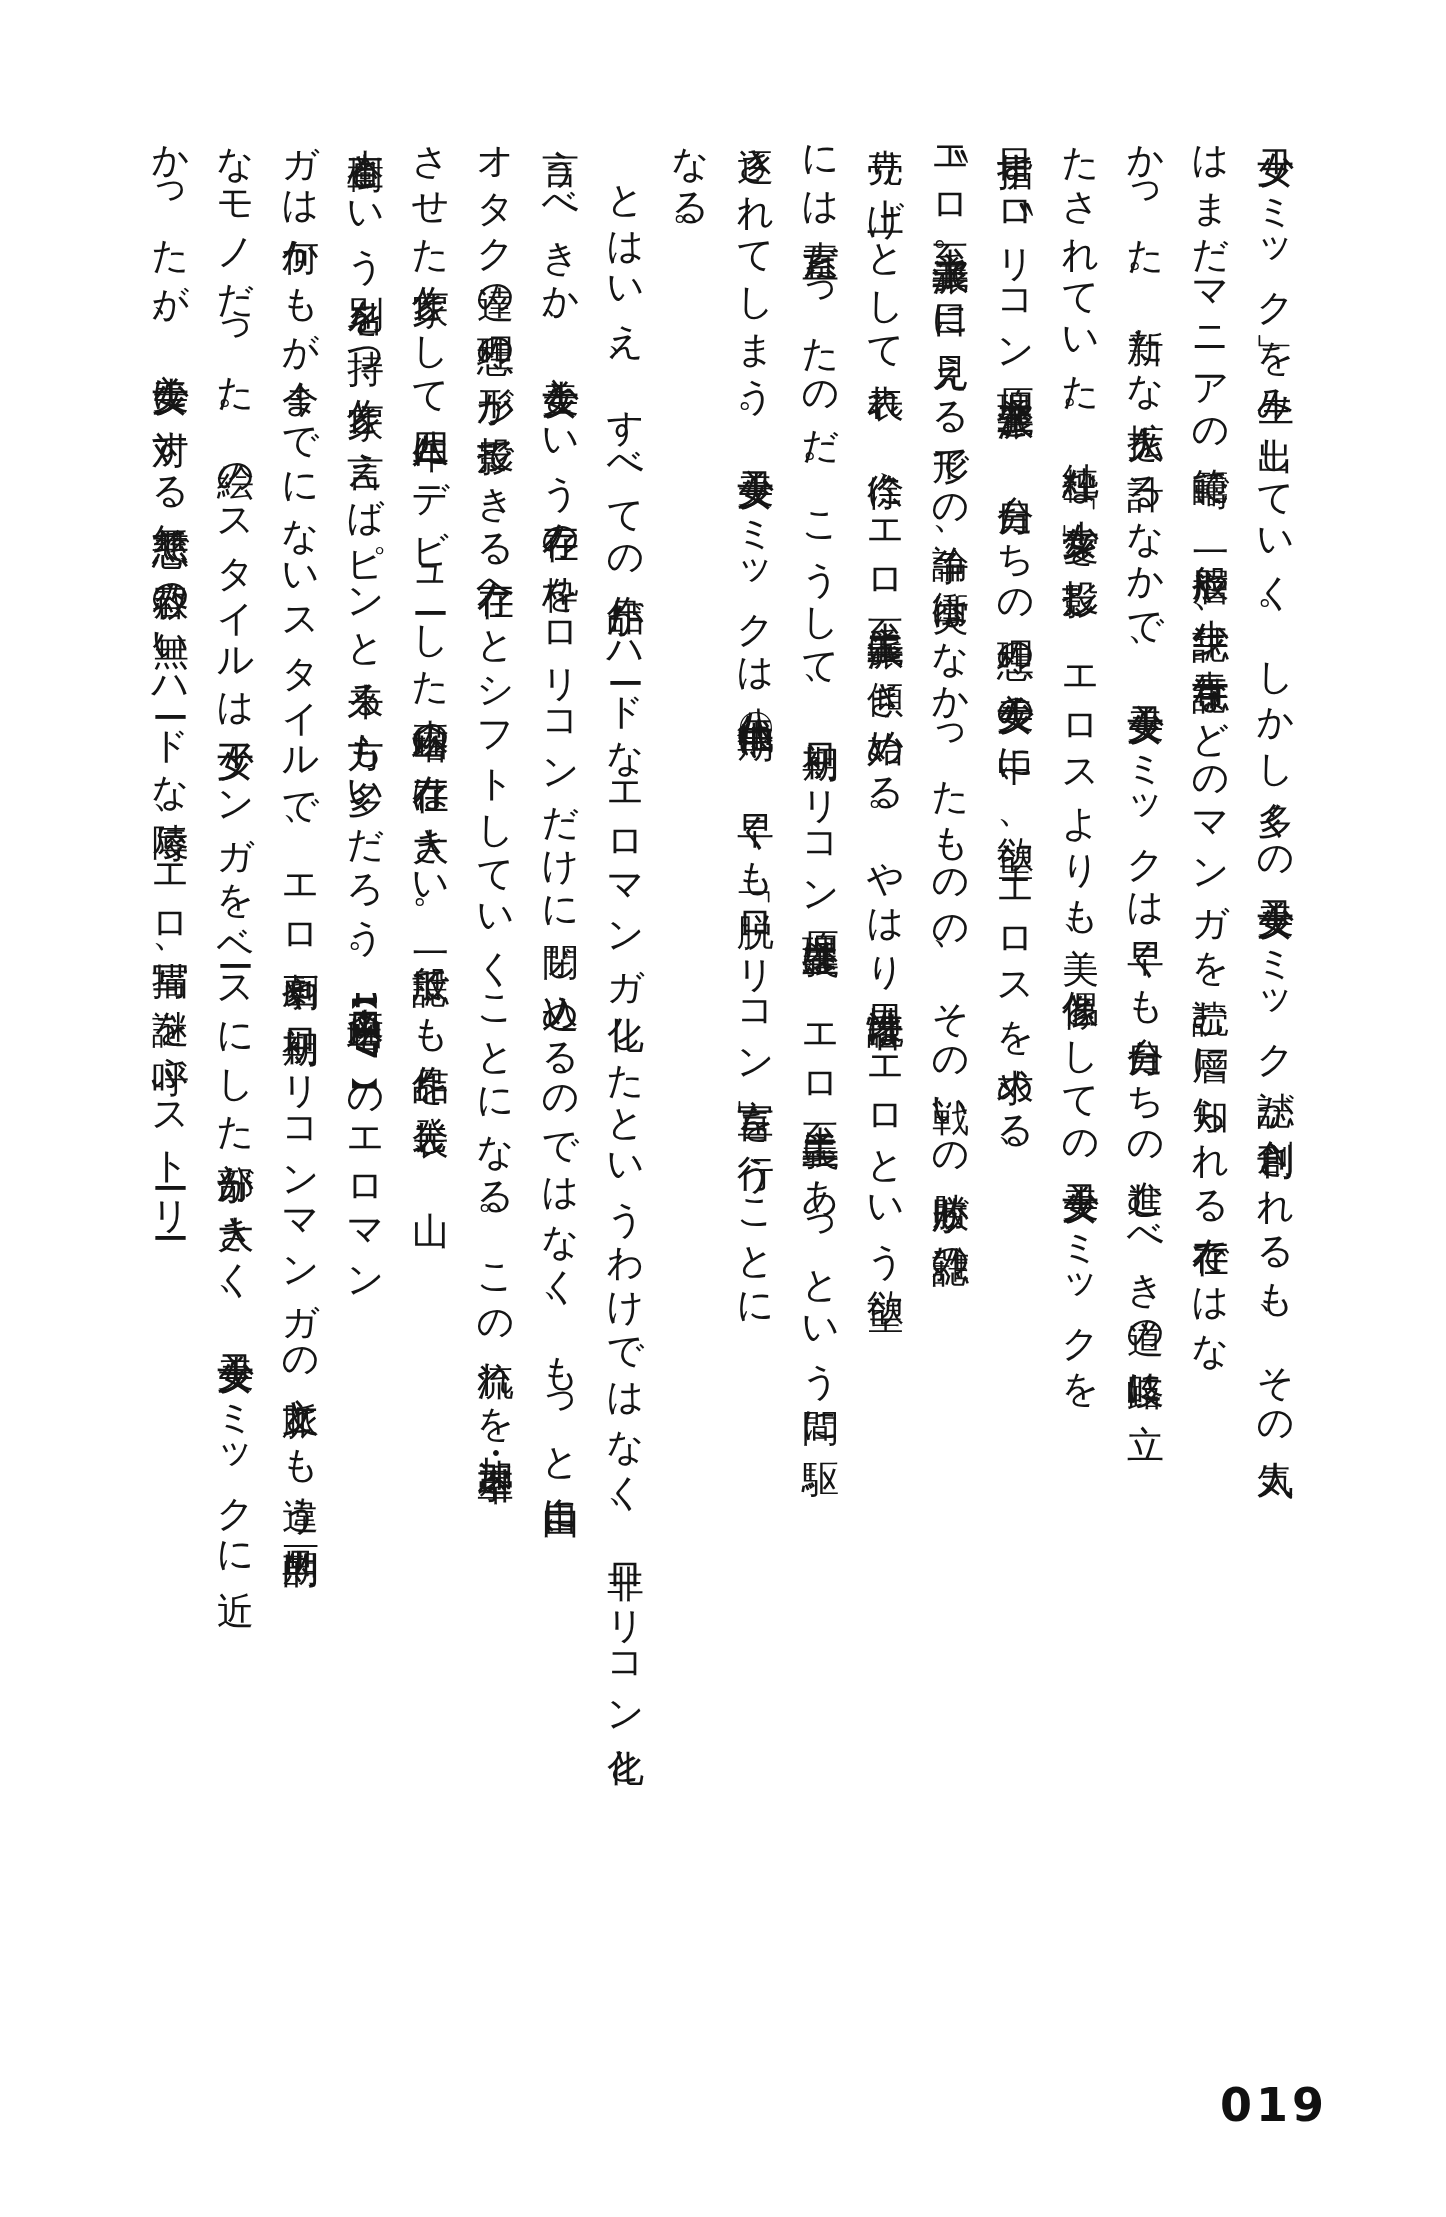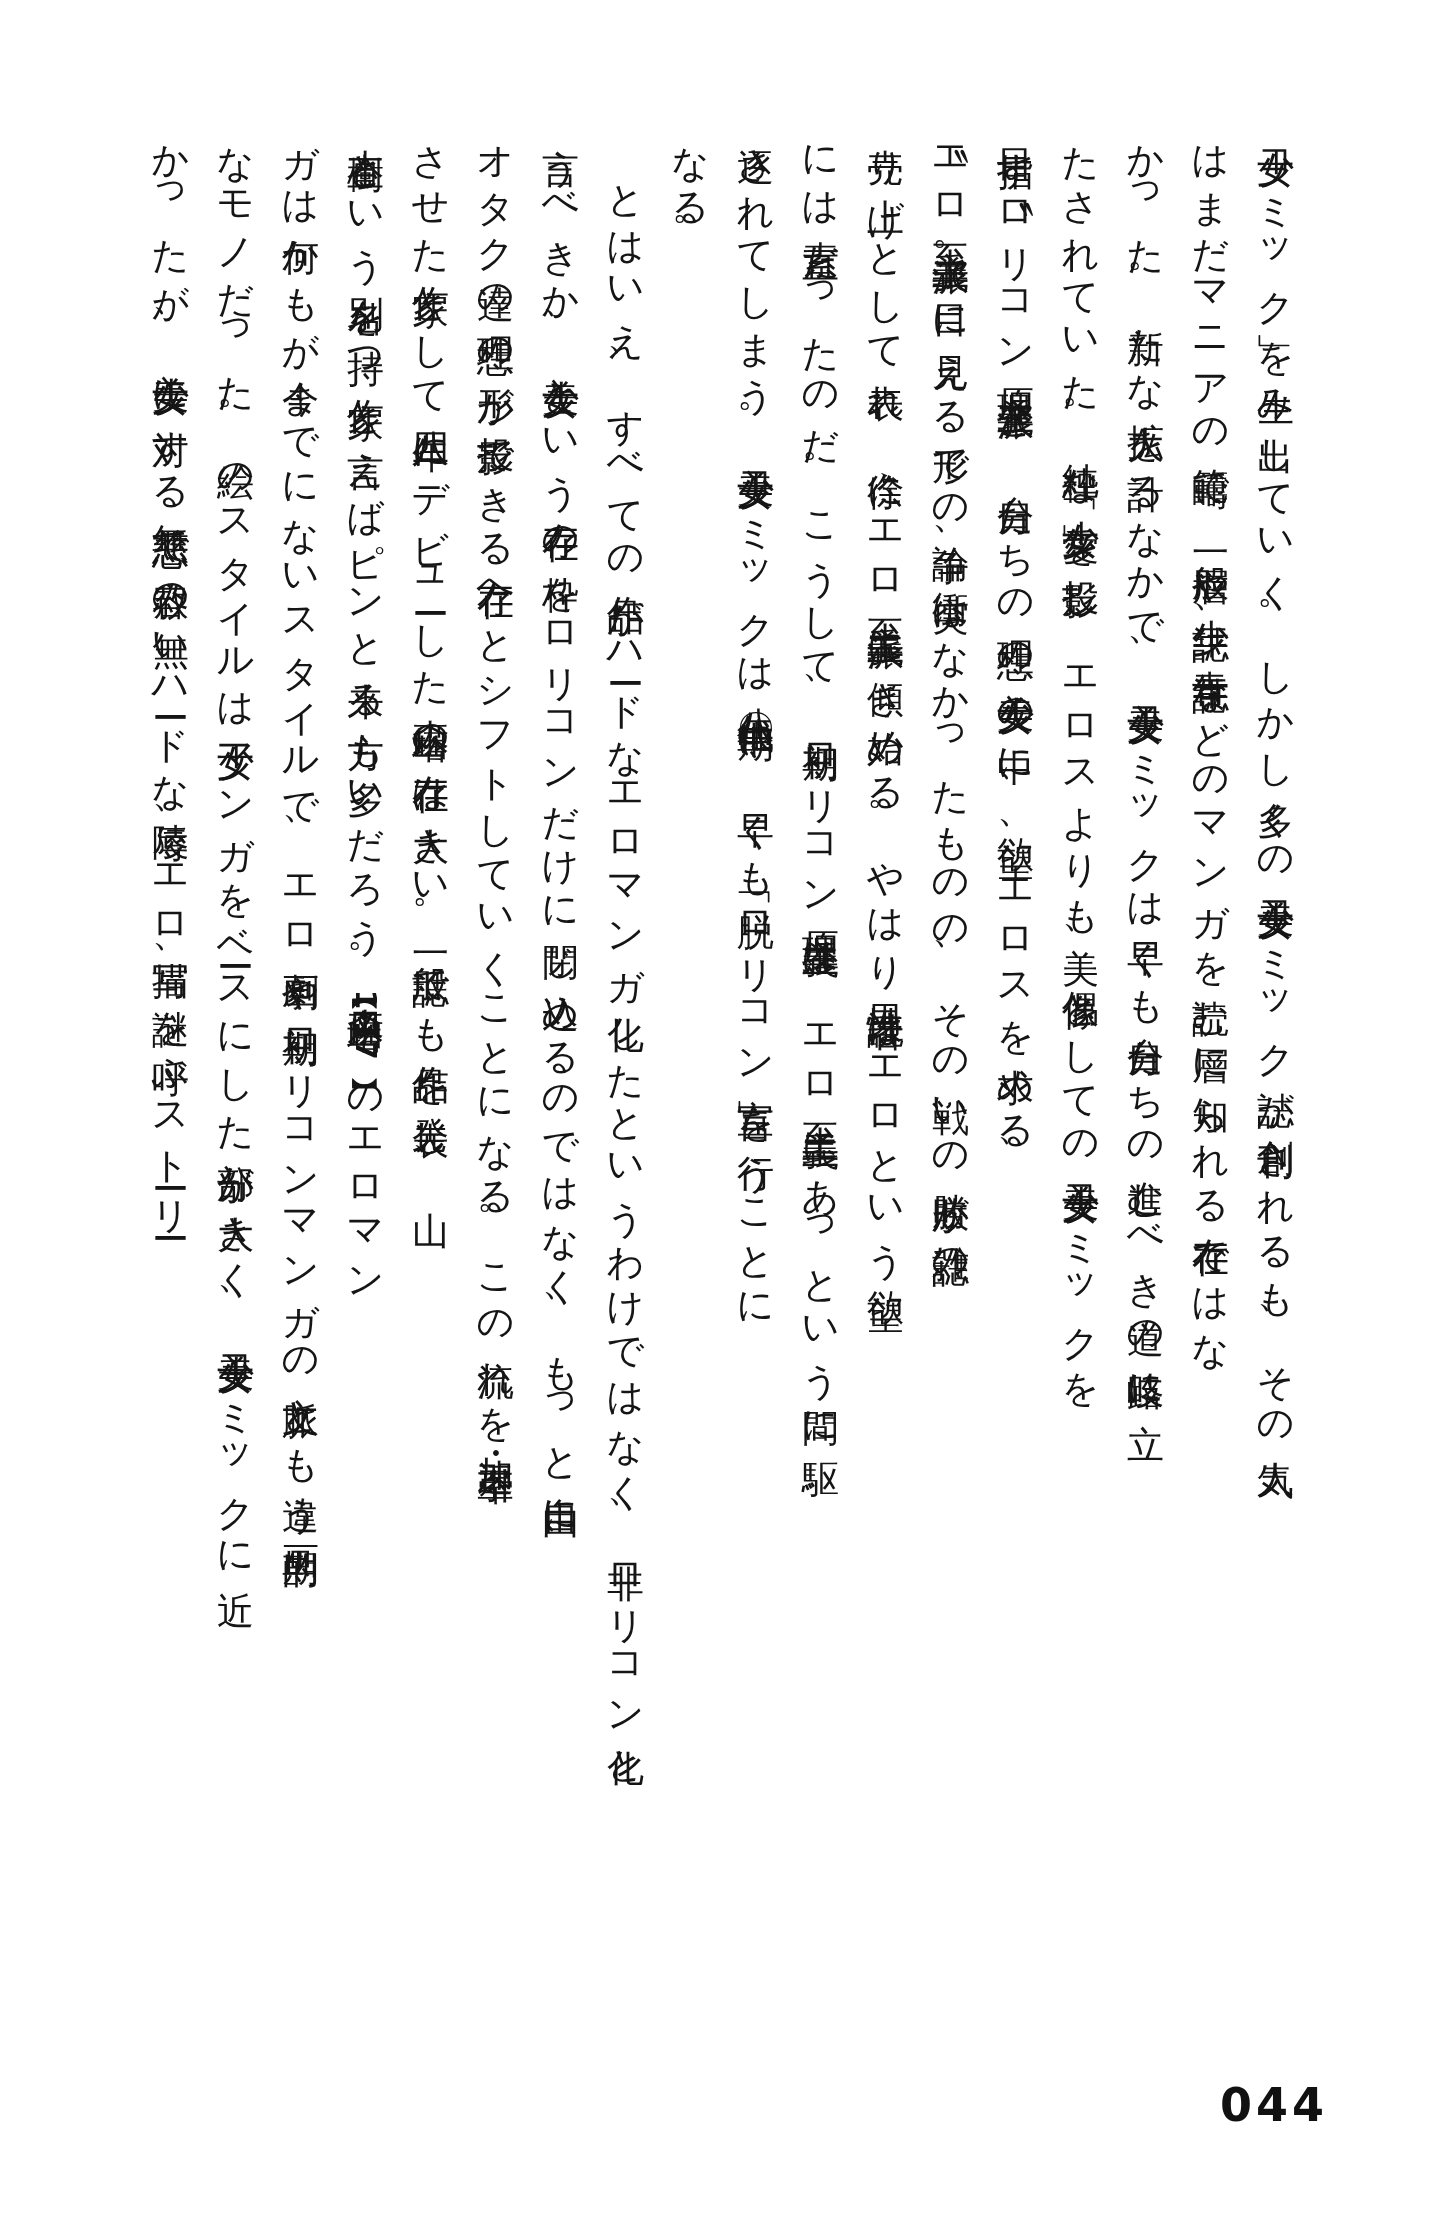--- a/index.html
+++ b/index.html
@@ -72,14 +72,14 @@
       <p class="tcol">なる。</p>
       <p class="tcol">　とはいえ、すべての作品がハードなエロマンガ化したというわけではなく、非ロリコン化と</p>
       <p class="tcol">言うべきか、美少女という存在の枠をロリコンだけに閉じ込めるのではなく、もっと自由に、</p>
       <p class="tcol">オタク達の理想の形が投影できる存在へとシフトしていくことになる。この流れを加速・牽引</p>
       <p class="tcol">させた作家として八四年にデビューした森山塔の存在は大きい。一般誌でも作品を発表し、山</p>
       <p class="tcol">本直樹という別名を持つ作家と言えばピンと来る方も多いだろう。森山塔<span class="figure-ref">【図1-17】</span>のエロマン</p>
       <p class="tcol">ガは何かもが今までにないスタイルで、エロ劇画や初期ロリコンマンガの文脈とも違う画期的</p>
       <p class="tcol">なモノだった。絵のスタイルは少女マンガをベースにした部分が大きく、美少女コミックに近</p>
       <p class="tcol">かったが、美少女に対する無慈悲で容赦の無いハードな陵辱、エロ描写、謎を呼ぶストーリー</p>
     </div>
-  <div class="page-number">044</div>
+  <div class="page-number">019</div>
 </div>
 
 </body></html>

